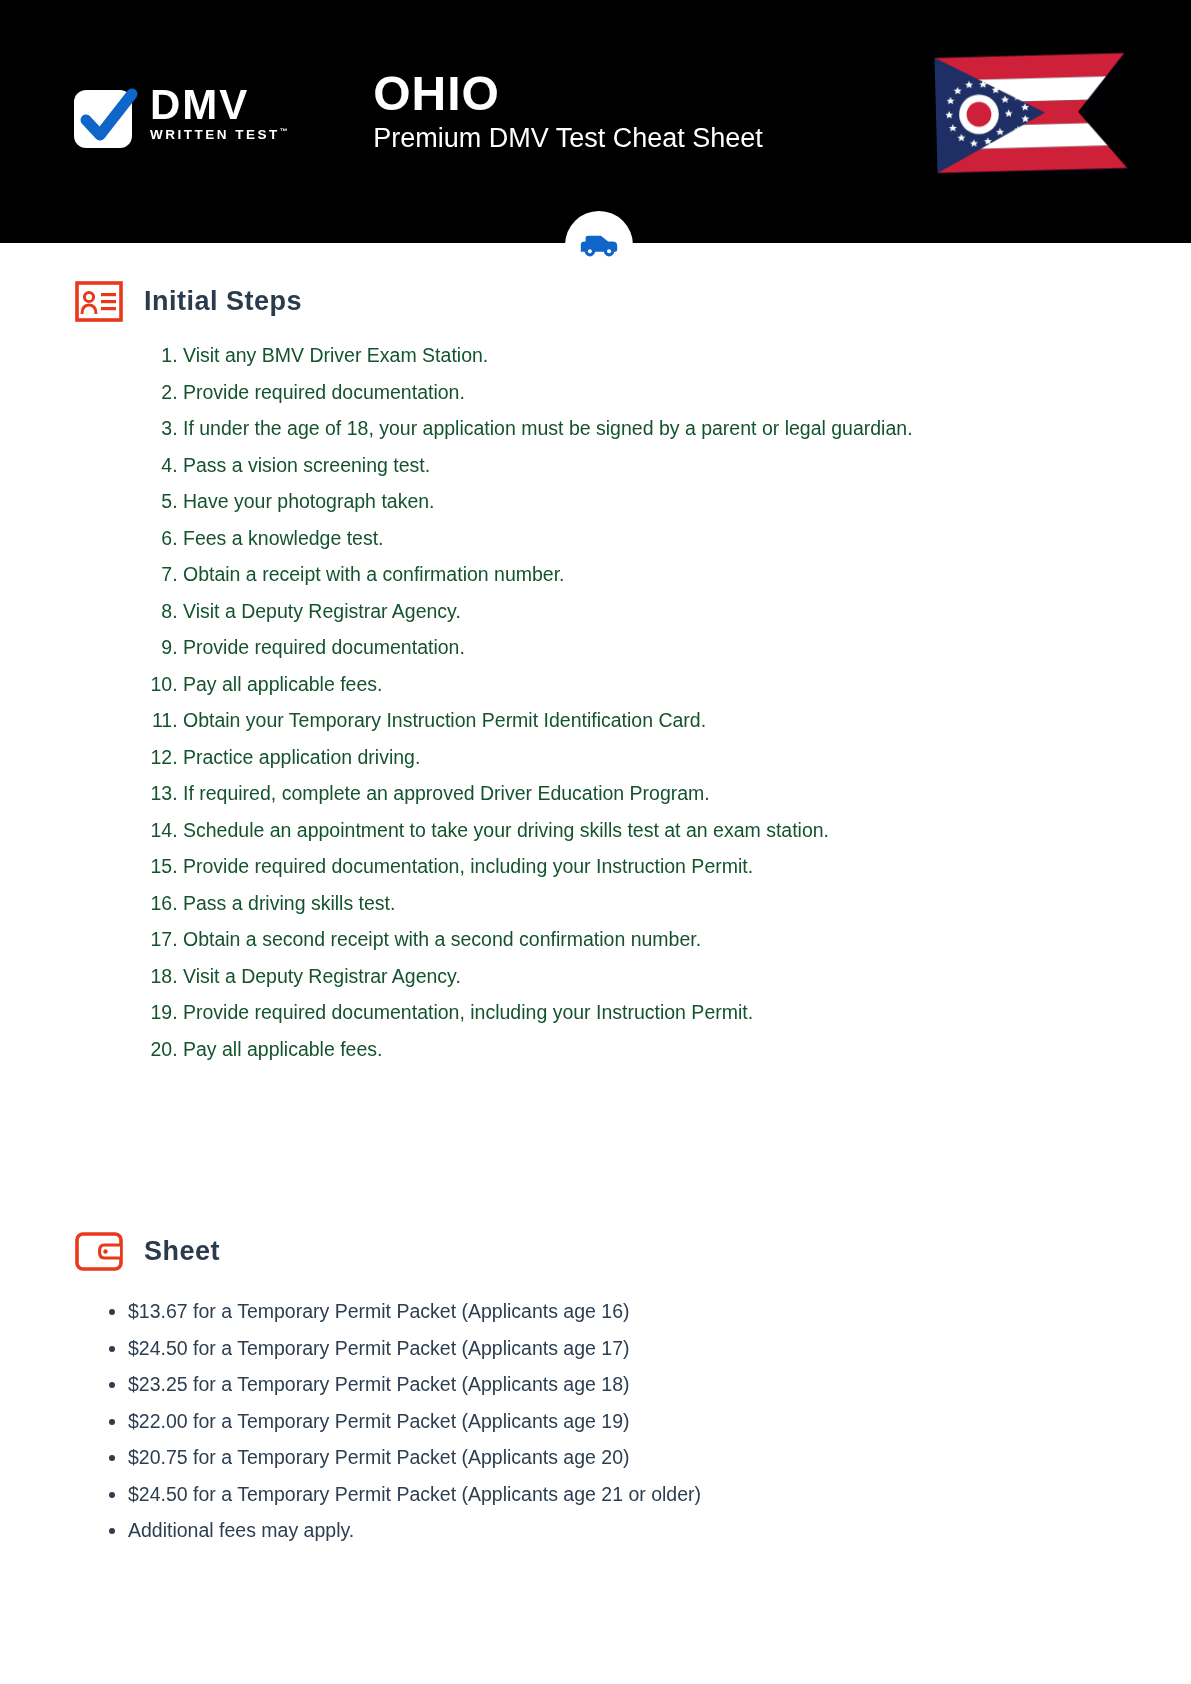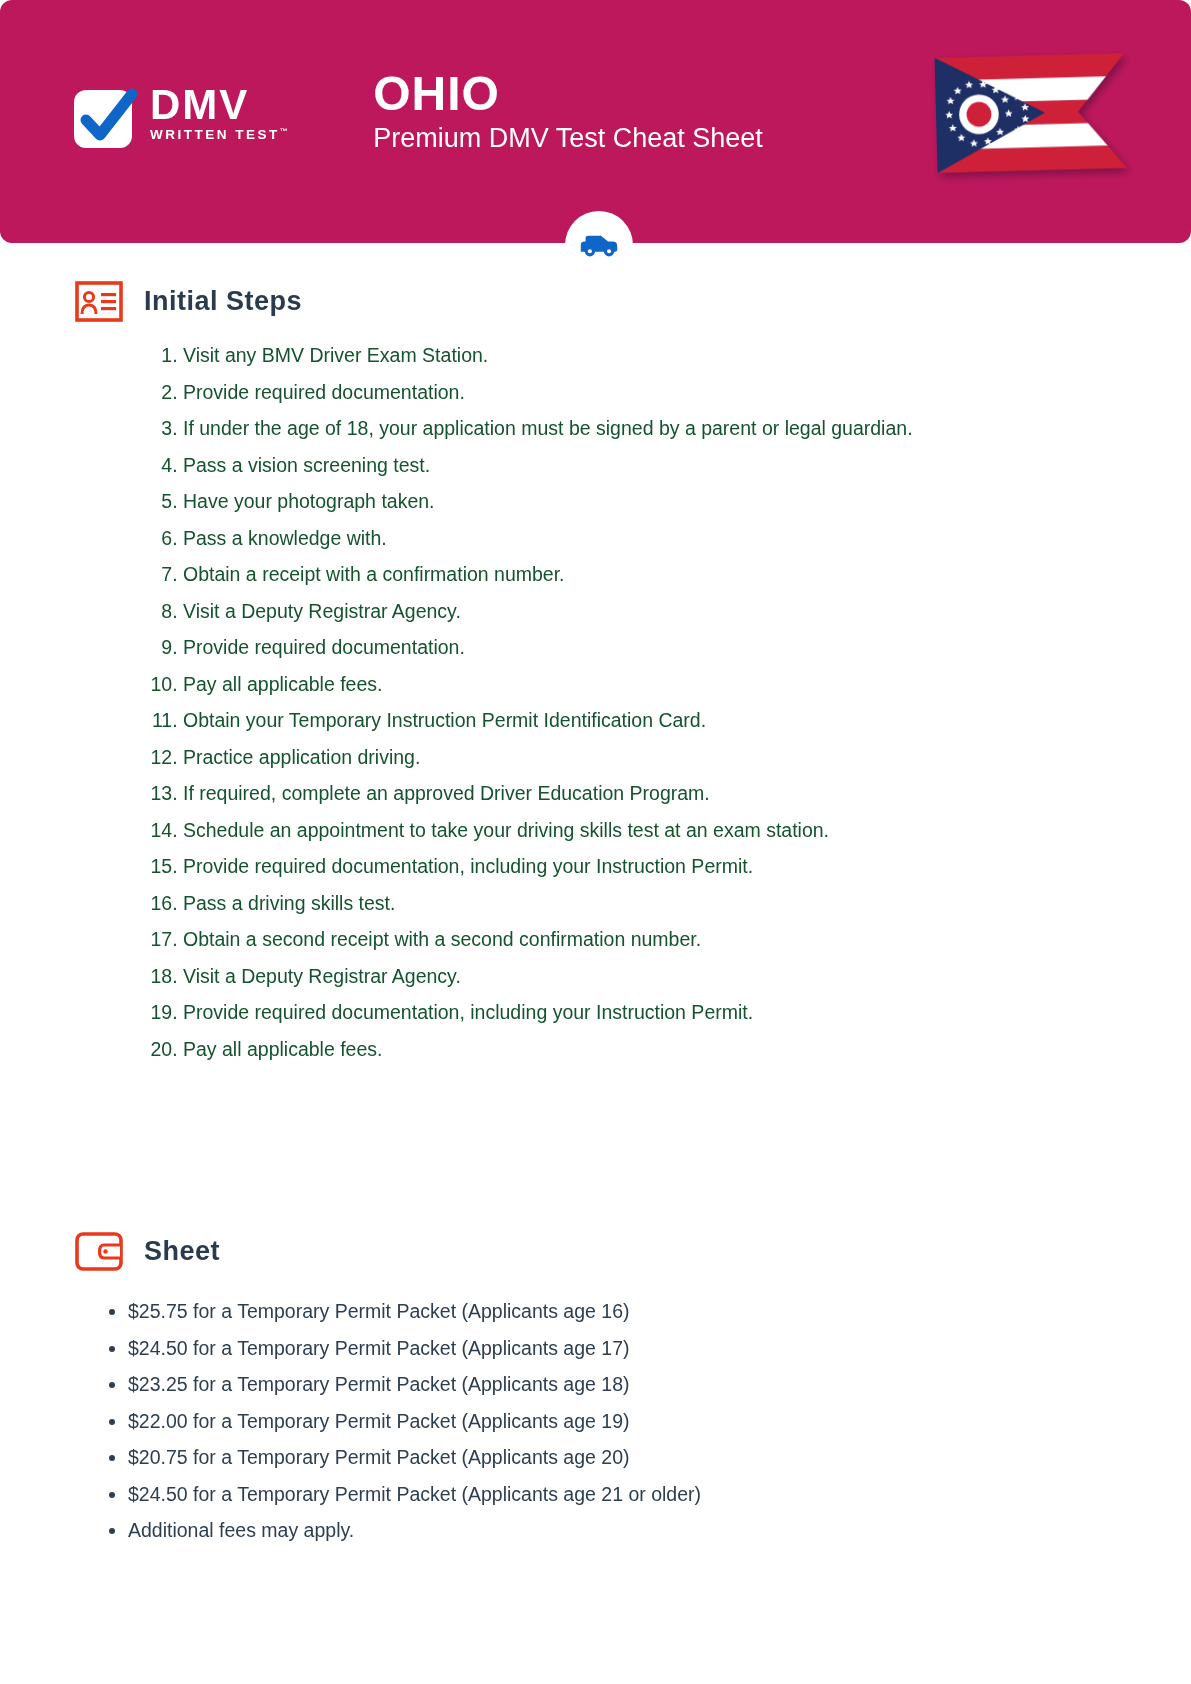--- a/index.html
+++ b/index.html
@@ -9,22 +9,21 @@
     background:#ffffff;
     font-family:"Liberation Sans", sans-serif;
     position:relative;
     overflow:hidden;
   }
 
   
   .header {
     position:absolute; left:0; top:0;
     width:1191px; height:243px;
-    background:#be185d;
-    border-radius:12px;
+    background:#000000;
   }
   .brand {
     position:absolute; left:70px; top:80px;
     display:flex; align-items:flex-start;
   }
   .logo-box { width:72px; height:72px; position:relative; }
   .brand-text { margin-left:8px; color:#fff; padding-top:6px; }
   .brand-name {
     font-size:42px; font-weight:bold; letter-spacing:2px; line-height:38px;
   }
@@ -177,21 +176,21 @@
         <li>Visit any BMV Driver Exam Station.</li>
 
         <li>Provide required documentation.</li>
 
         <li>If under the age of 18, your application must be signed by a parent or legal guardian.</li>
 
         <li>Pass a vision screening test.</li>
 
         <li>Have your photograph taken.</li>
 
-        <li>Pass a knowledge with.</li>
+        <li>Fees a knowledge test.</li>
 
         <li>Obtain a receipt with a confirmation number.</li>
 
         <li>Visit a Deputy Registrar Agency.</li>
 
         <li>Provide required documentation.</li>
 
         <li>Pay all applicable fees.</li>
 
         <li>Obtain your Temporary Instruction Permit Identification Card.</li>
@@ -223,21 +222,21 @@
           <rect x="2" y="3" width="44" height="35" rx="6" fill="none" stroke="#e8391a" stroke-width="3.6"></rect>
           <path d="M45,14 L29,14 Q24.5,14 24.5,20.5 Q24.5,27 29,27 L45,27" fill="#ffffff" stroke="#e8391a" stroke-width="3.2"></path>
           <circle cx="30.5" cy="20.5" r="2.2" fill="#e8391a"></circle>
         </svg>
       </span>
       <span class="section-title">Sheet</span>
     </div>
 
     <ul class="fees-list">
 
-        <li>$25.75 for a Temporary Permit Packet (Applicants age 16)</li>
+        <li>$13.67 for a Temporary Permit Packet (Applicants age 16)</li>
 
         <li>$24.50 for a Temporary Permit Packet (Applicants age 17)</li>
 
         <li>$23.25 for a Temporary Permit Packet (Applicants age 18)</li>
 
         <li>$22.00 for a Temporary Permit Packet (Applicants age 19)</li>
 
         <li>$20.75 for a Temporary Permit Packet (Applicants age 20)</li>
 
         <li>$24.50 for a Temporary Permit Packet (Applicants age 21 or older)</li>

